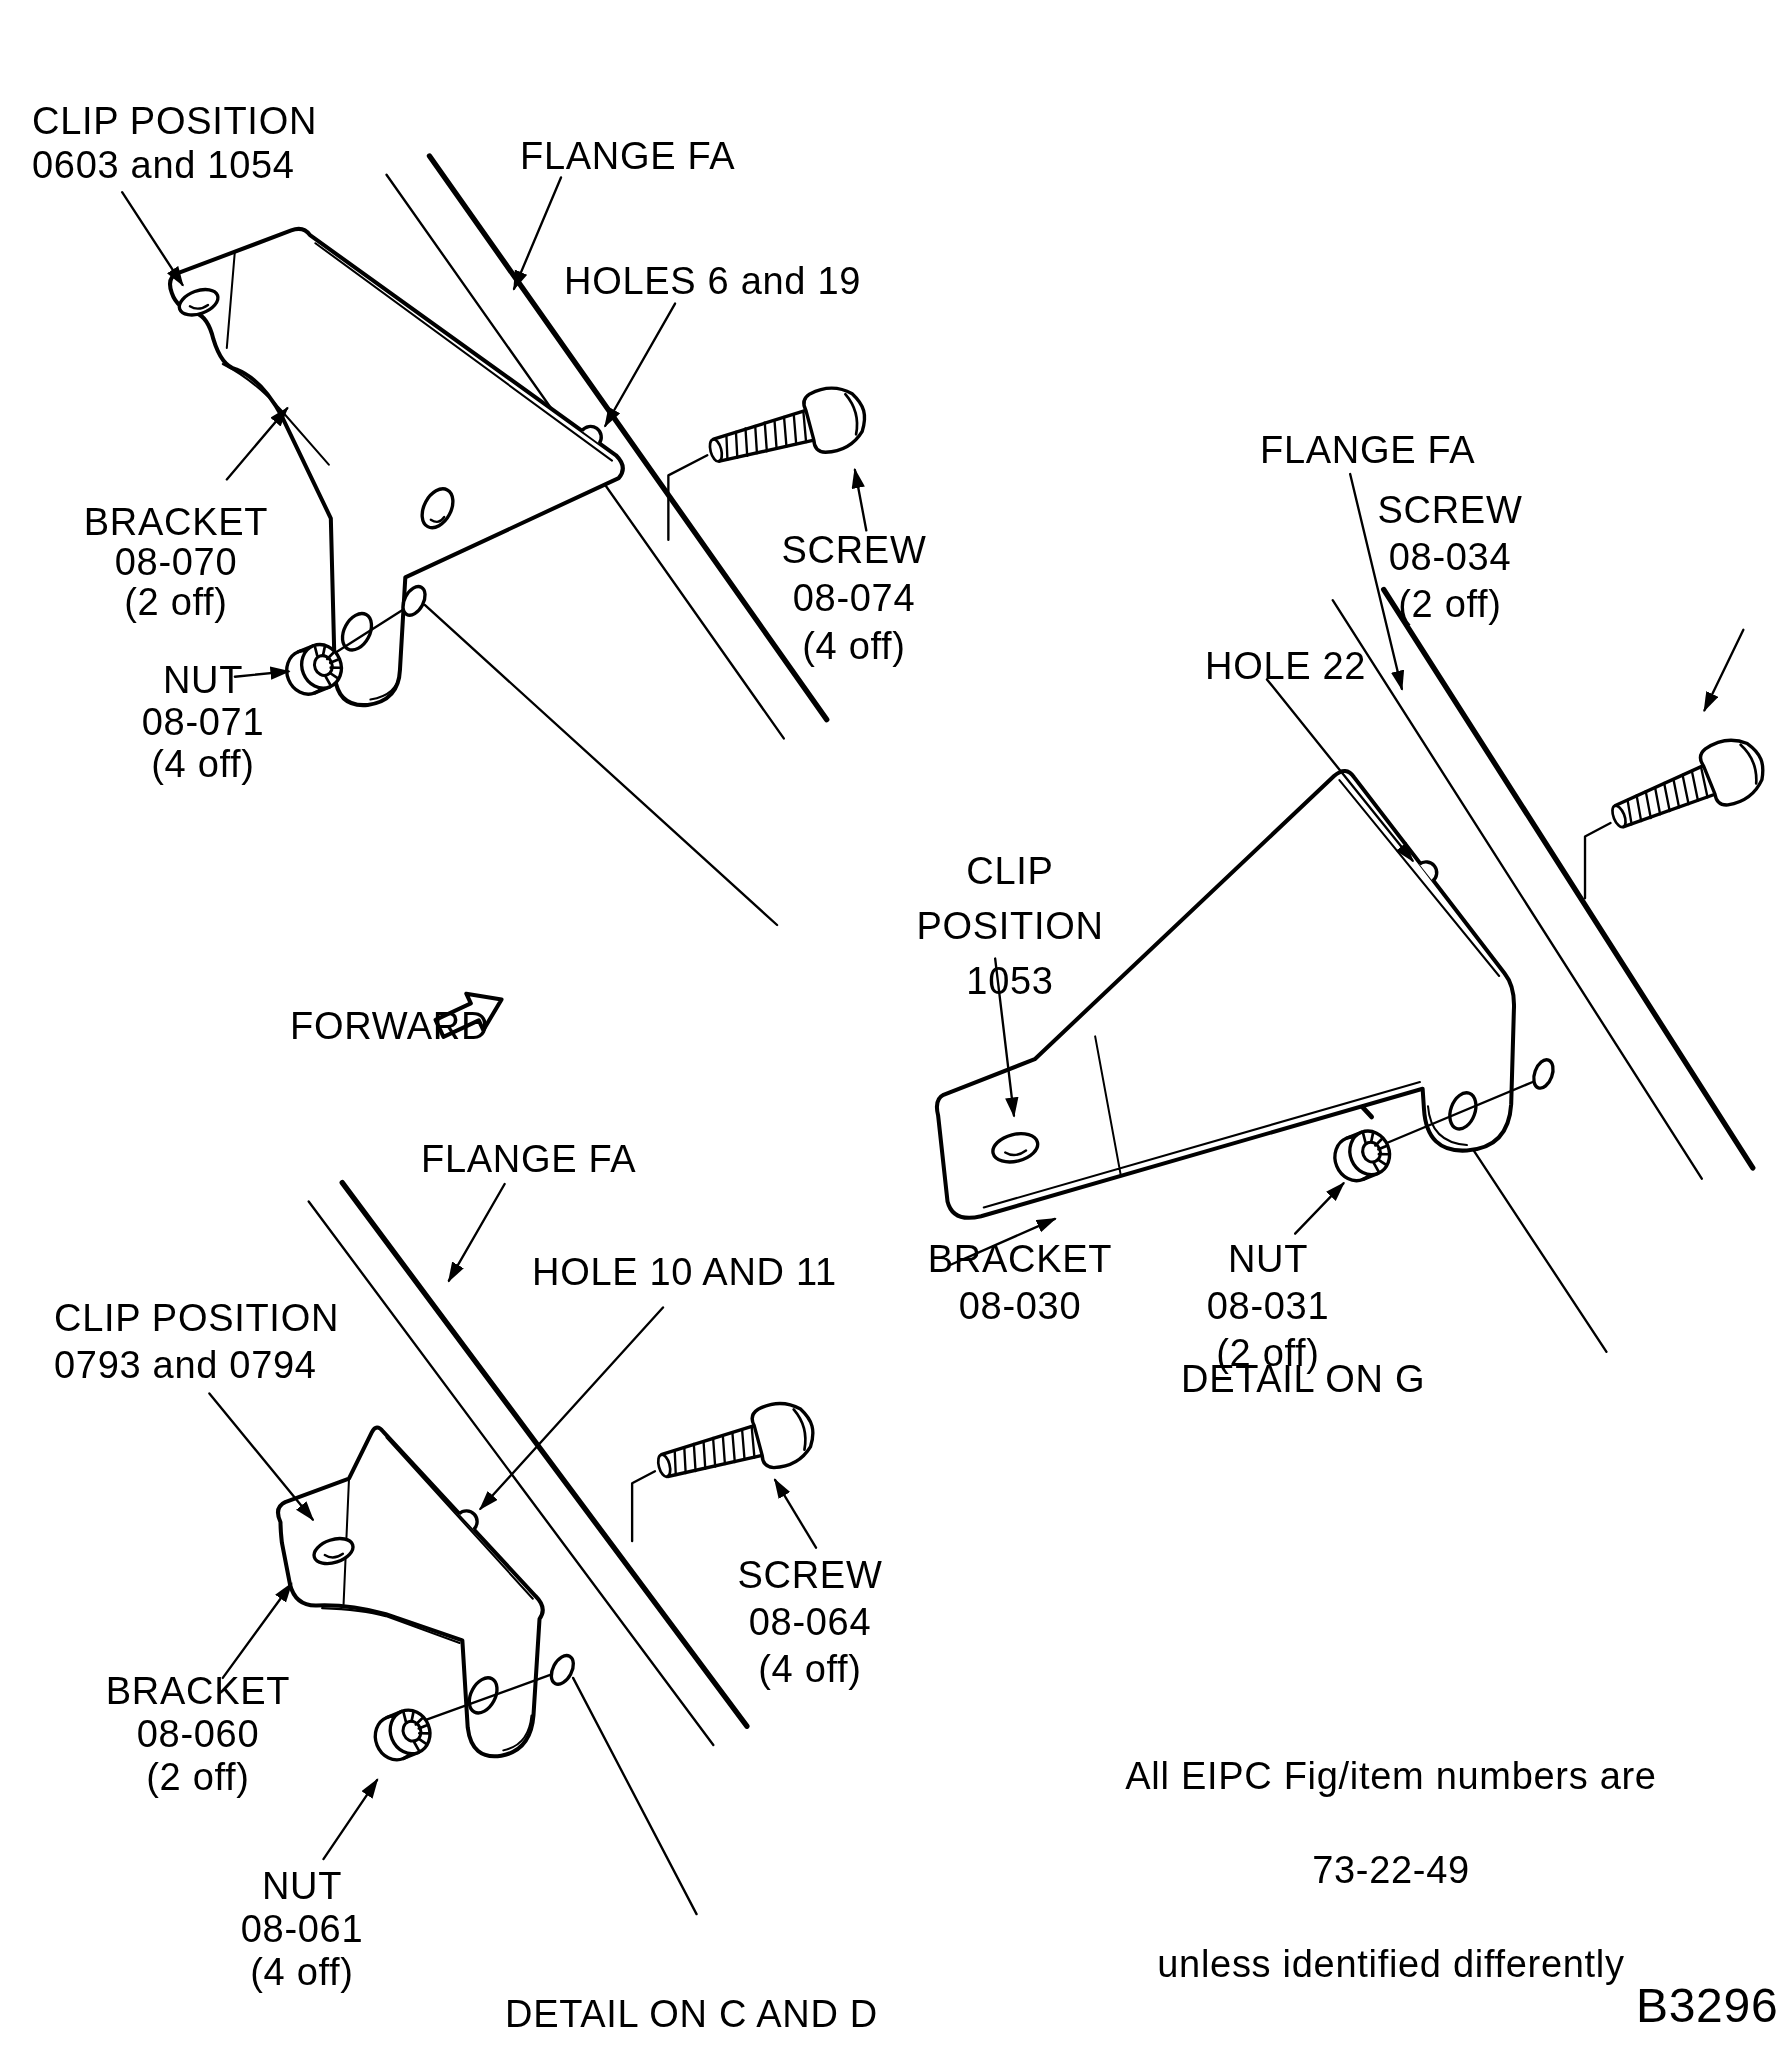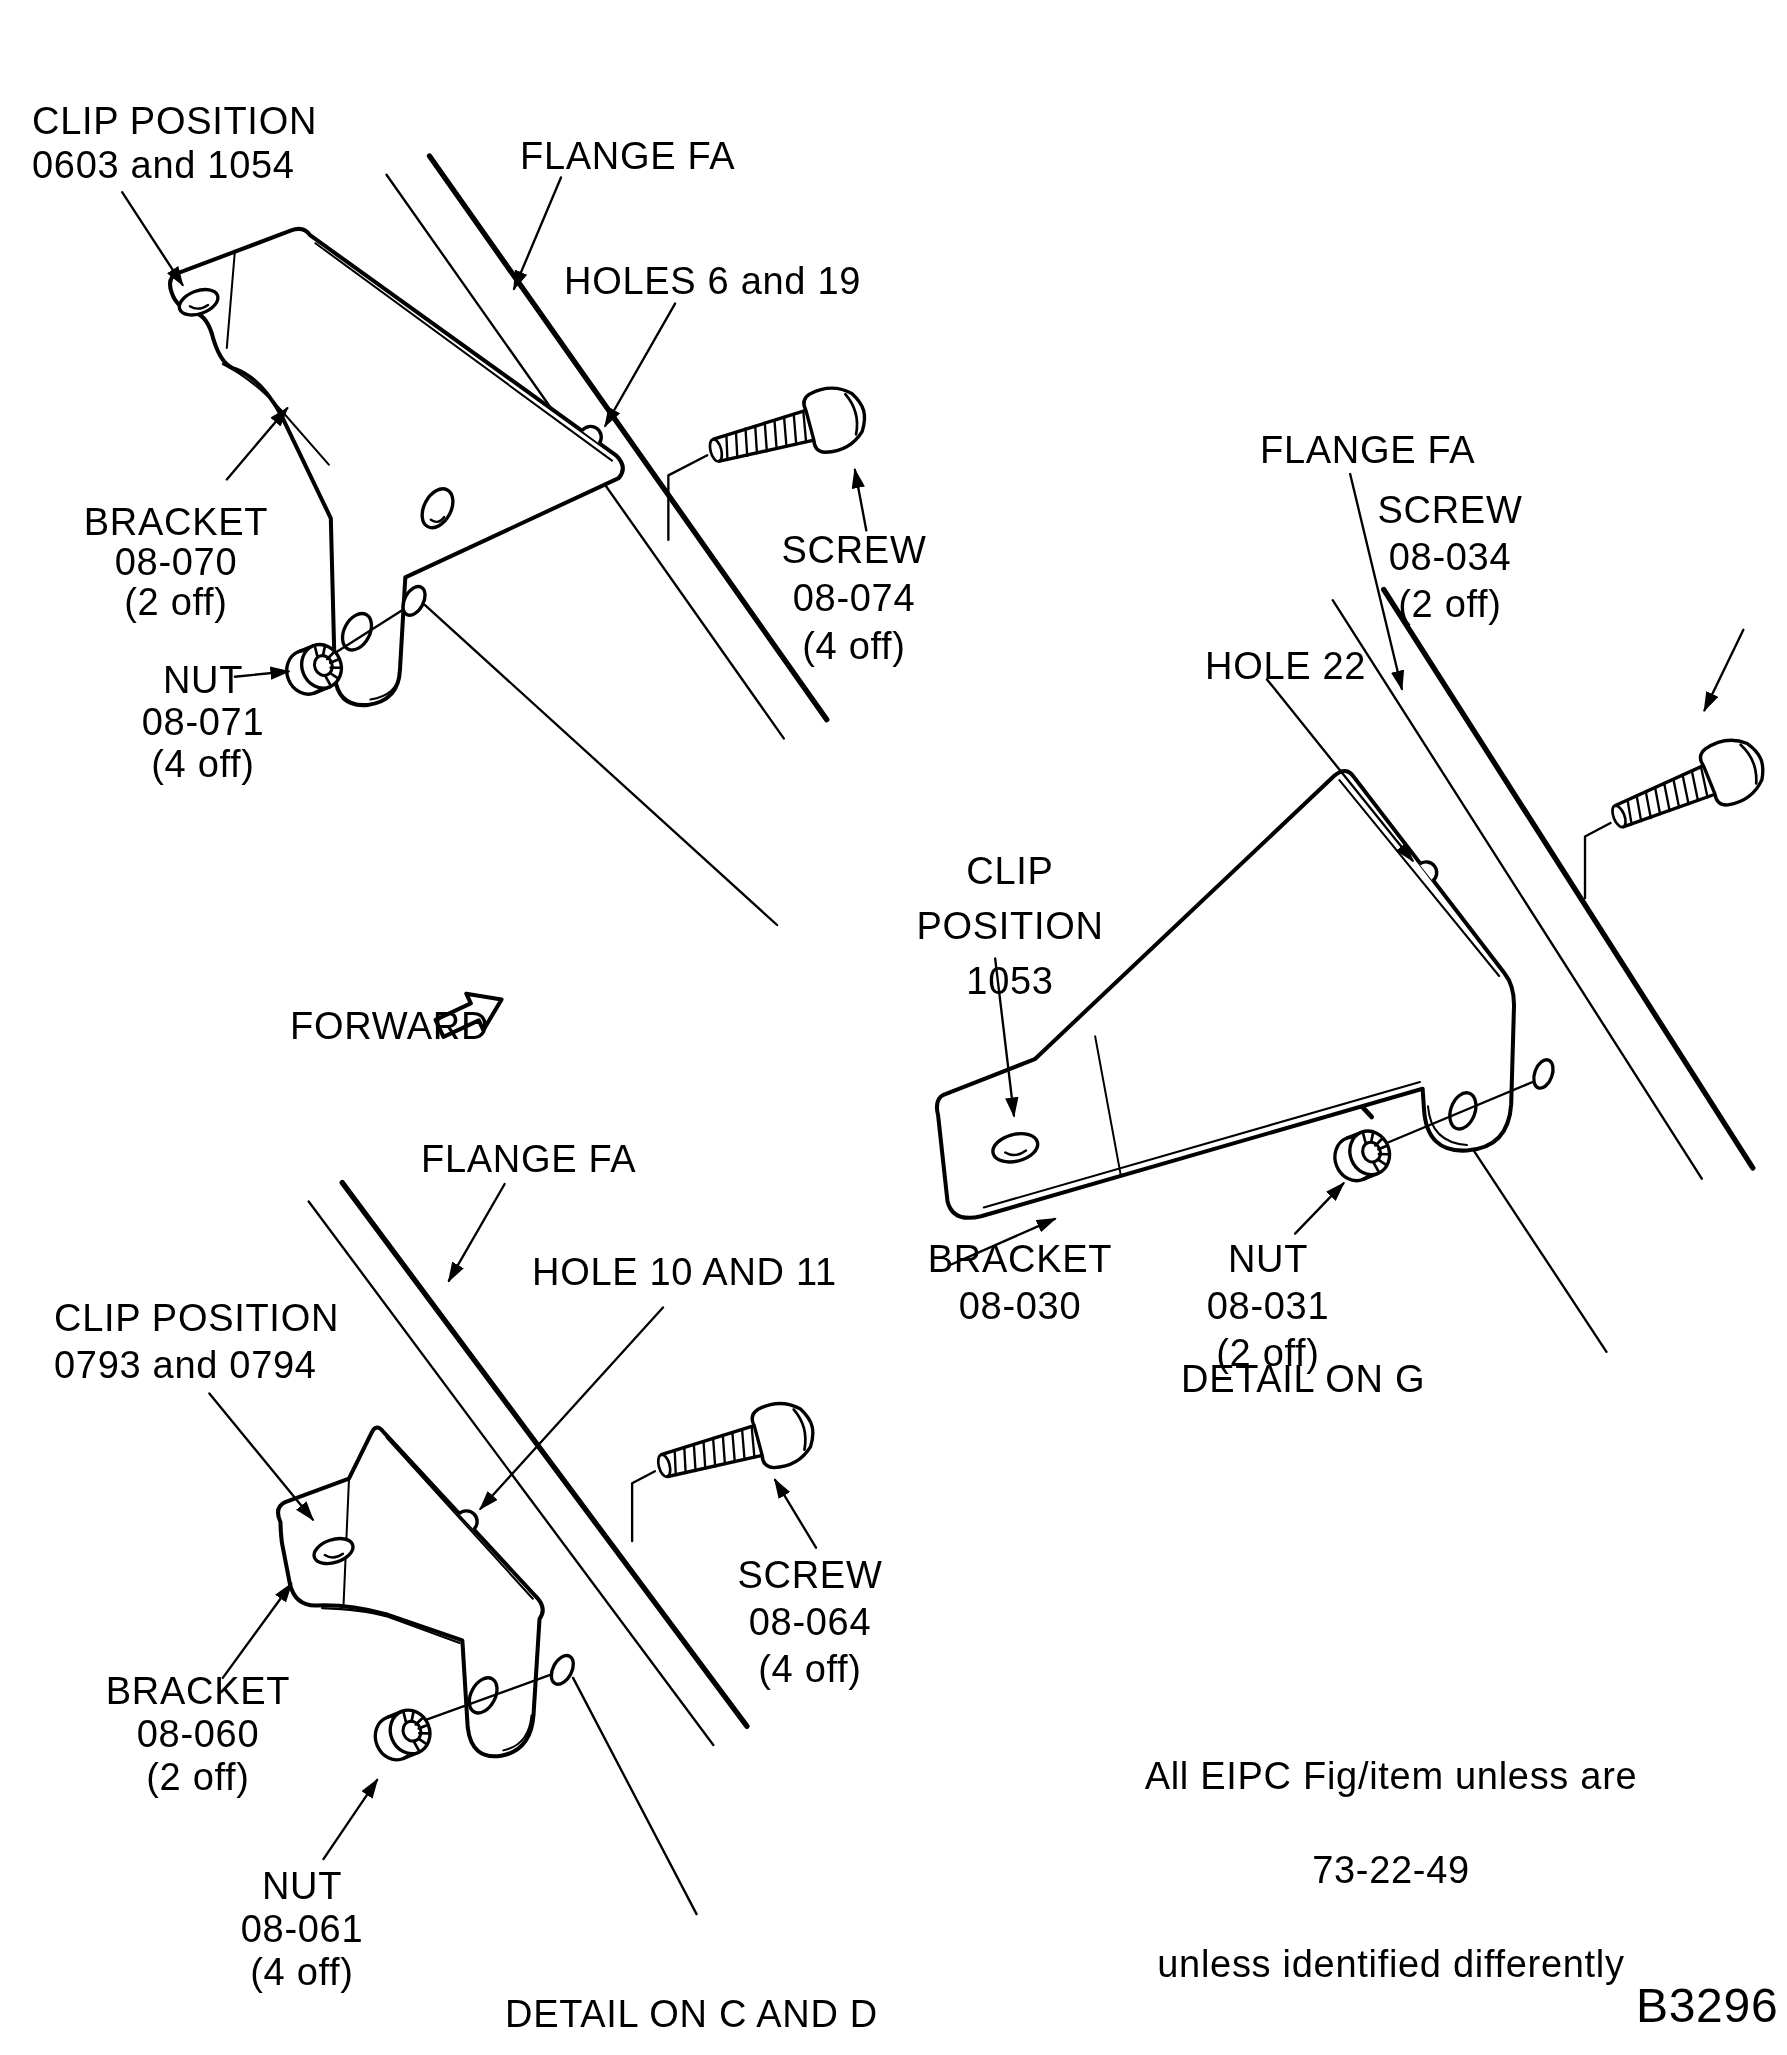--- a/index.html
+++ b/index.html
@@ -187,21 +187,21 @@
   <div class="lbl ctr" style="left:876px;top:844px;line-height:55px;">CLIP POSITION
 1053</div>
   <div class="lbl ctr" style="left:886px;top:1236px;line-height:47px;">BRACKET
 08-030</div>
   <div class="lbl ctr" style="left:1134px;top:1236px;line-height:47px;">NUT
 08-031
 (2 off)</div>
   <div class="lbl" style="left:1181px;top:1357px;">DETAIL ON G</div>
 
   <div class="lbl" style="left:1089px;top:1706px;width:604px;text-align:center;line-height:47px;">
-    <span>All EIPC Fig/item unless are</span><br>
+    <span>All EIPC Fig/item numbers are</span><br>
     <span>73-22-49</span><br>
     <span>unless identified differently</span>
   </div>
 
   <div class="lbl" style="left:1636px;top:1984px;font-size:48px;">B3296</div>
 
 </div>
 
 
 </body></html>

